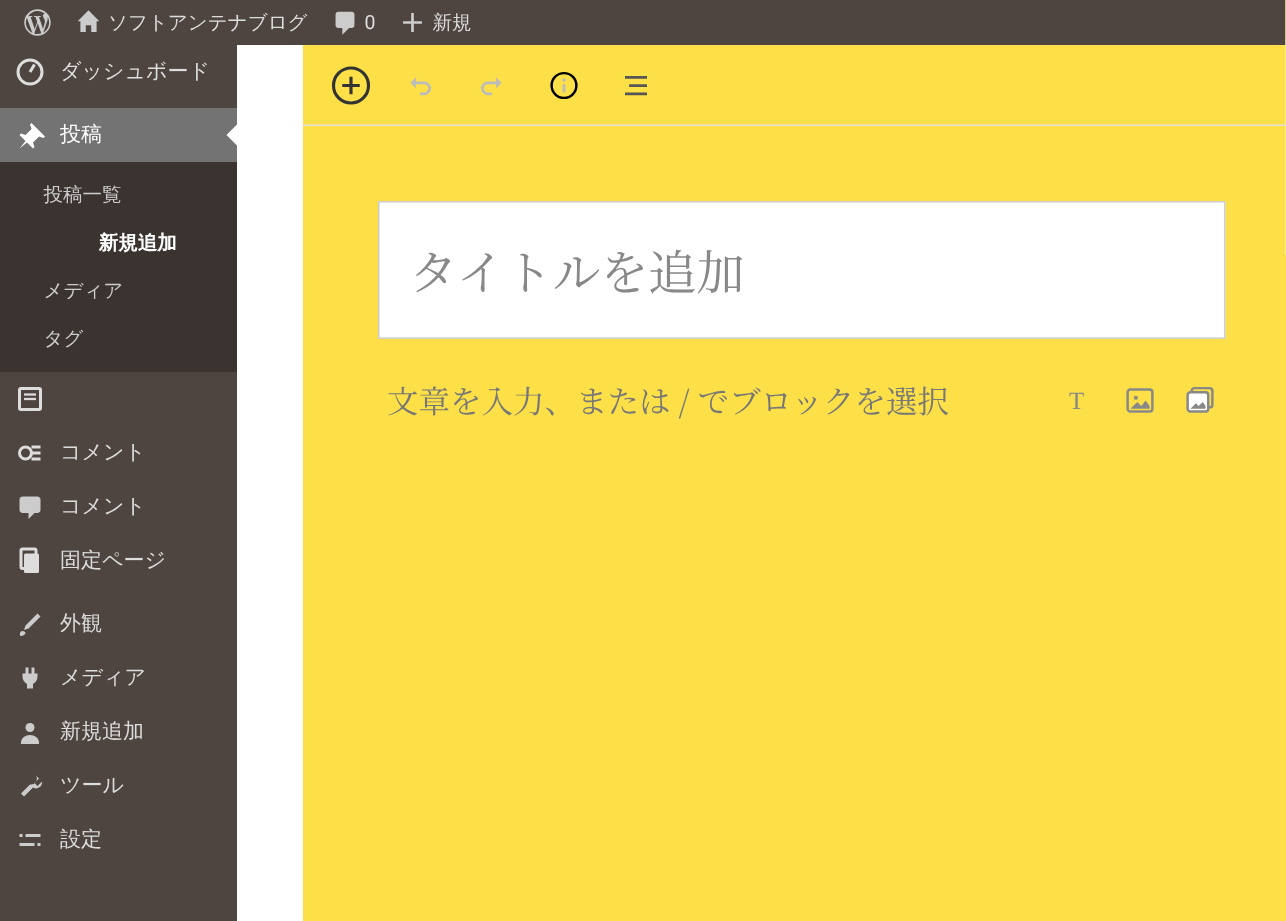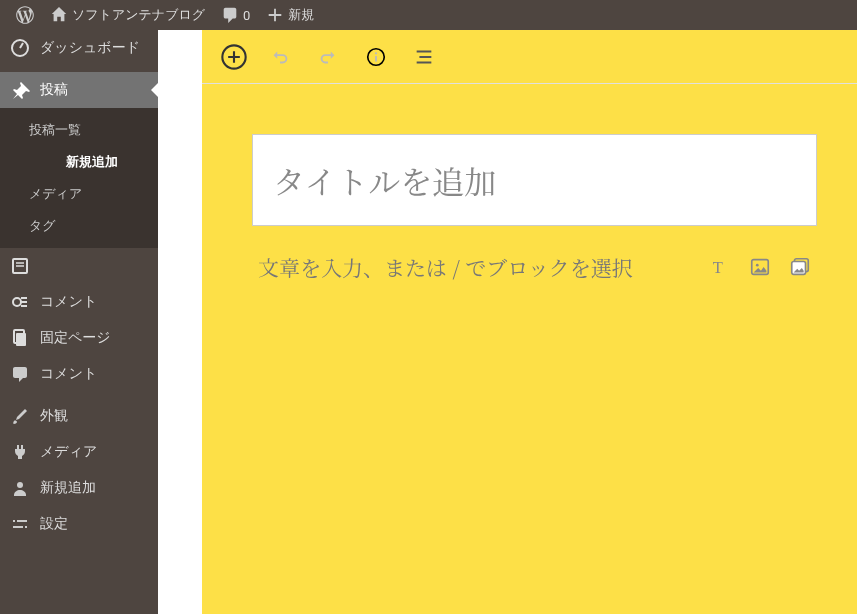--- a/index.html
+++ b/index.html
@@ -116,34 +116,34 @@
           <svg viewBox="0 0 20 20">
             <circle cx="7" cy="10" r="4" fill="none" stroke="currentColor" stroke-width="2"></circle>
             <path d="M11 6h6M11 10h6M11 14h6" stroke="currentColor" stroke-width="2"></path>
           </svg>
         </span>
       <span>コメント</span>
     </div>
     <div class="menu-item">
       <span class="menu-icon">
           <svg viewBox="0 0 20 20">
+            <path d="M5 3h10c1.1 0 2 .9 2 2v7c0 1.1-.9 2-2 2h-2l-4 4v-4H5c-1.1 0-2-.9-2-2V5c0-1.1.9-2 2-2z"></path>
+          </svg>
+        </span>
+      <span>コメント</span>
+    </div>
+    <div class="menu-item">
+      <span class="menu-icon">
+          <svg viewBox="0 0 20 20">
             <rect x="4" y="2" width="10" height="13" rx="1" fill="none" stroke="currentColor" stroke-width="2"></rect>
             <rect x="6" y="5" width="10" height="13" rx="1" fill="currentColor"></rect>
           </svg>
         </span>
       <span>固定ページ</span>
     </div>
-    <div class="menu-item">
-      <span class="menu-icon">
-          <svg viewBox="0 0 20 20">
-            <path d="M5 3h10c1.1 0 2 .9 2 2v7c0 1.1-.9 2-2 2h-2l-4 4v-4H5c-1.1 0-2-.9-2-2V5c0-1.1.9-2 2-2z"></path>
-          </svg>
-        </span>
-      <span>コメント</span>
-    </div>
     <div class="menu-separator"></div>
     <div class="menu-item">
       <span class="menu-icon">
           <svg viewBox="0 0 20 20">
             <path d="M15 3l2 2-8 8-3 1 1-3 8-8zM4 15c-1 1-1 3 0 3s3-1 3-2-2-2-3-1z"></path>
           </svg>
         </span>
       <span>外観</span>
     </div>
     <div class="menu-item">
@@ -155,20 +155,28 @@
       <span>メディア</span>
     </div>
     <div class="menu-item">
       <span class="menu-icon">
           <svg viewBox="0 0 20 20">
             <circle cx="10" cy="7" r="3"></circle>
             <path d="M4 17c0-3 3-5 6-5s6 2 6 5v1H4v-1z"></path>
           </svg>
         </span>
       <span>新規追加</span>
+    </div>
+    <div class="menu-item">
+      <span class="menu-icon">
+          <svg viewBox="0 0 20 20">
+            <path d="M14 3a4 4 0 01-4 6l-6 6 2 2 6-6a4 4 0 006-4l-3 3-2-2 3-3-2-2z"></path>
+          </svg>
+        </span>
+      <span>ツール</span>
     </div>
     <div class="menu-item">
       <span class="menu-icon">
           <svg viewBox="0 0 20 20">
             <path d="M3 6h2v2H3V6zm4 0h10v2H7V6zm-4 6h10v2H3v-2zm12 0h2v2h-2v-2z"></path>
           </svg>
         </span>
       <span>設定</span>
     </div>
   </div>

